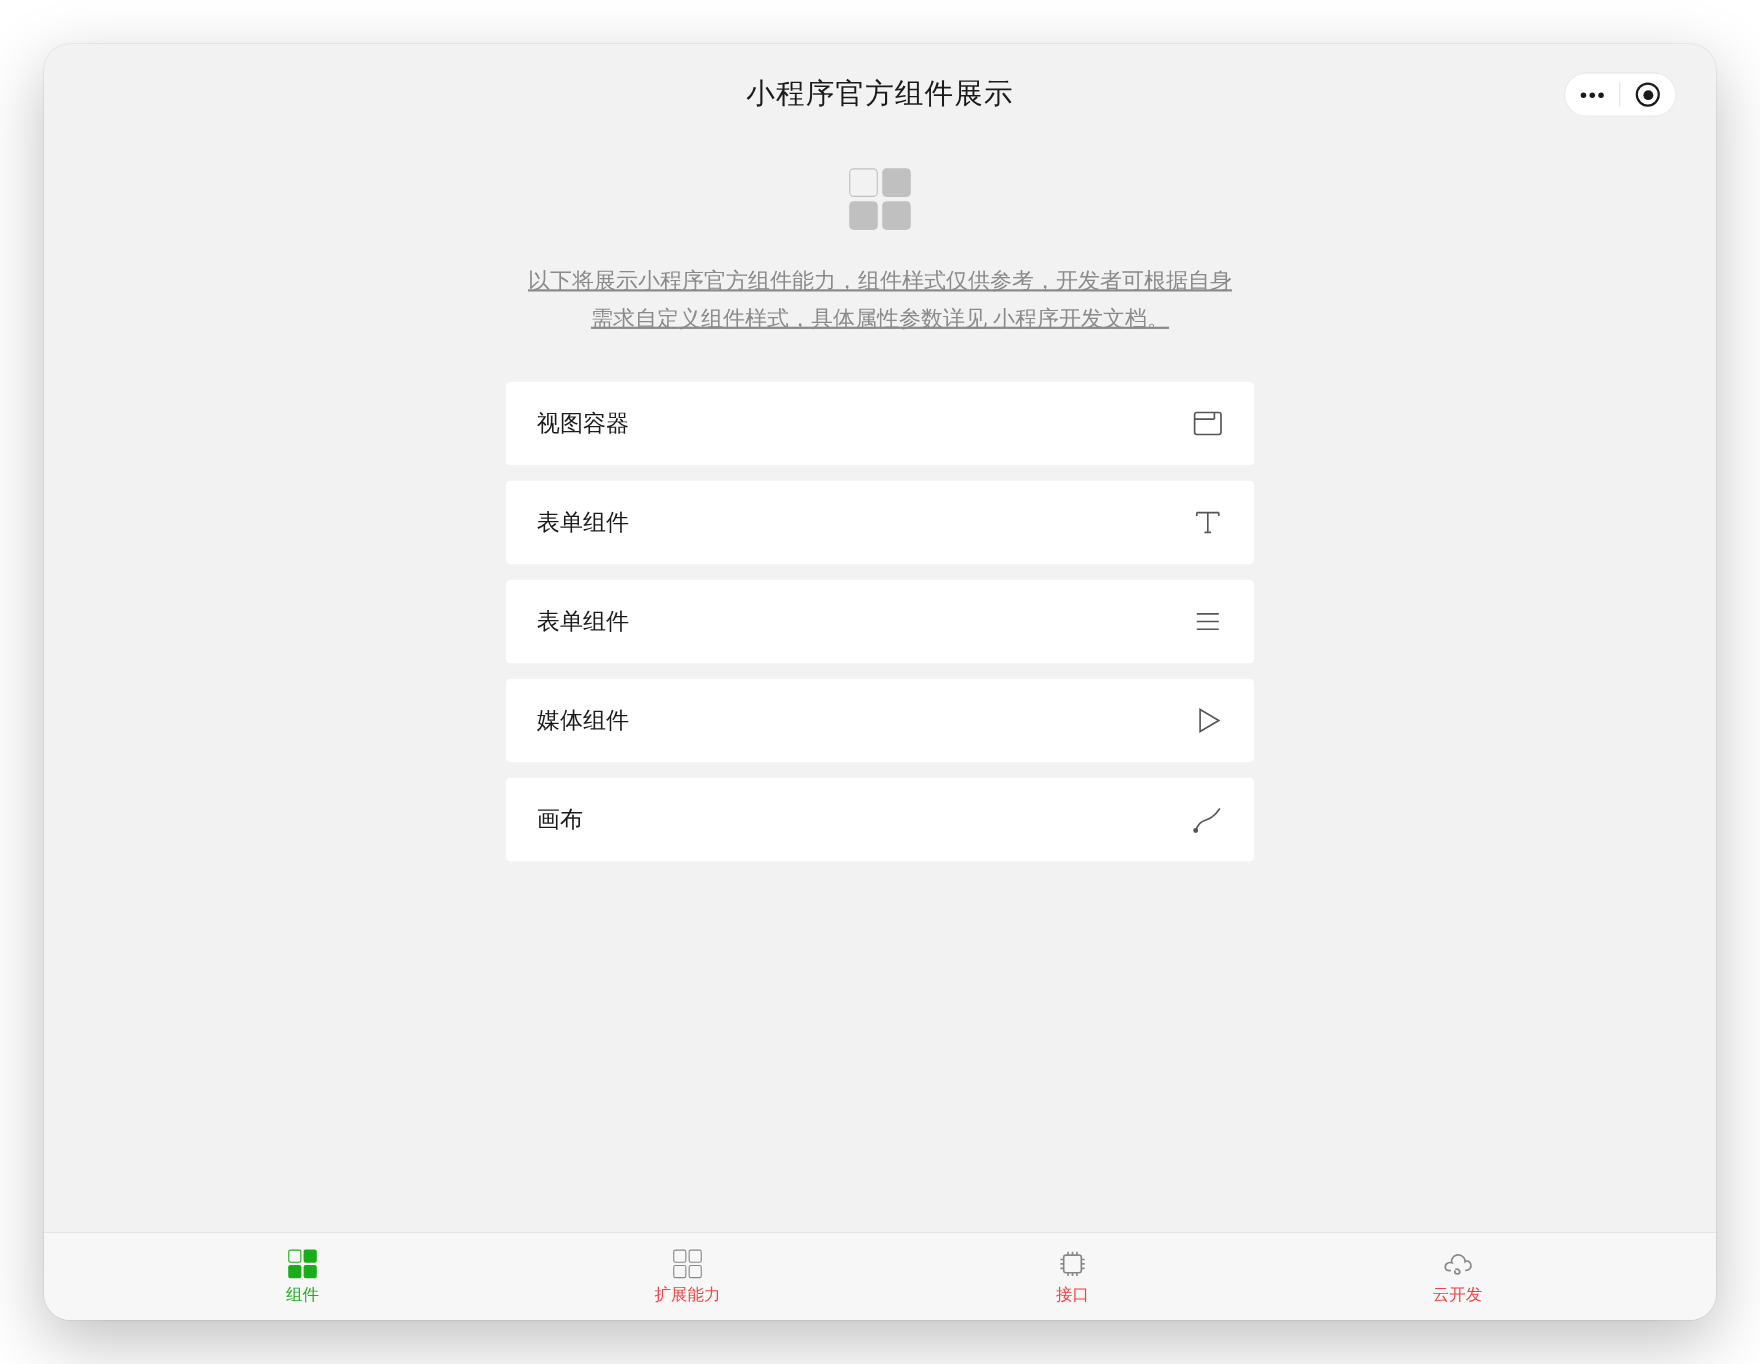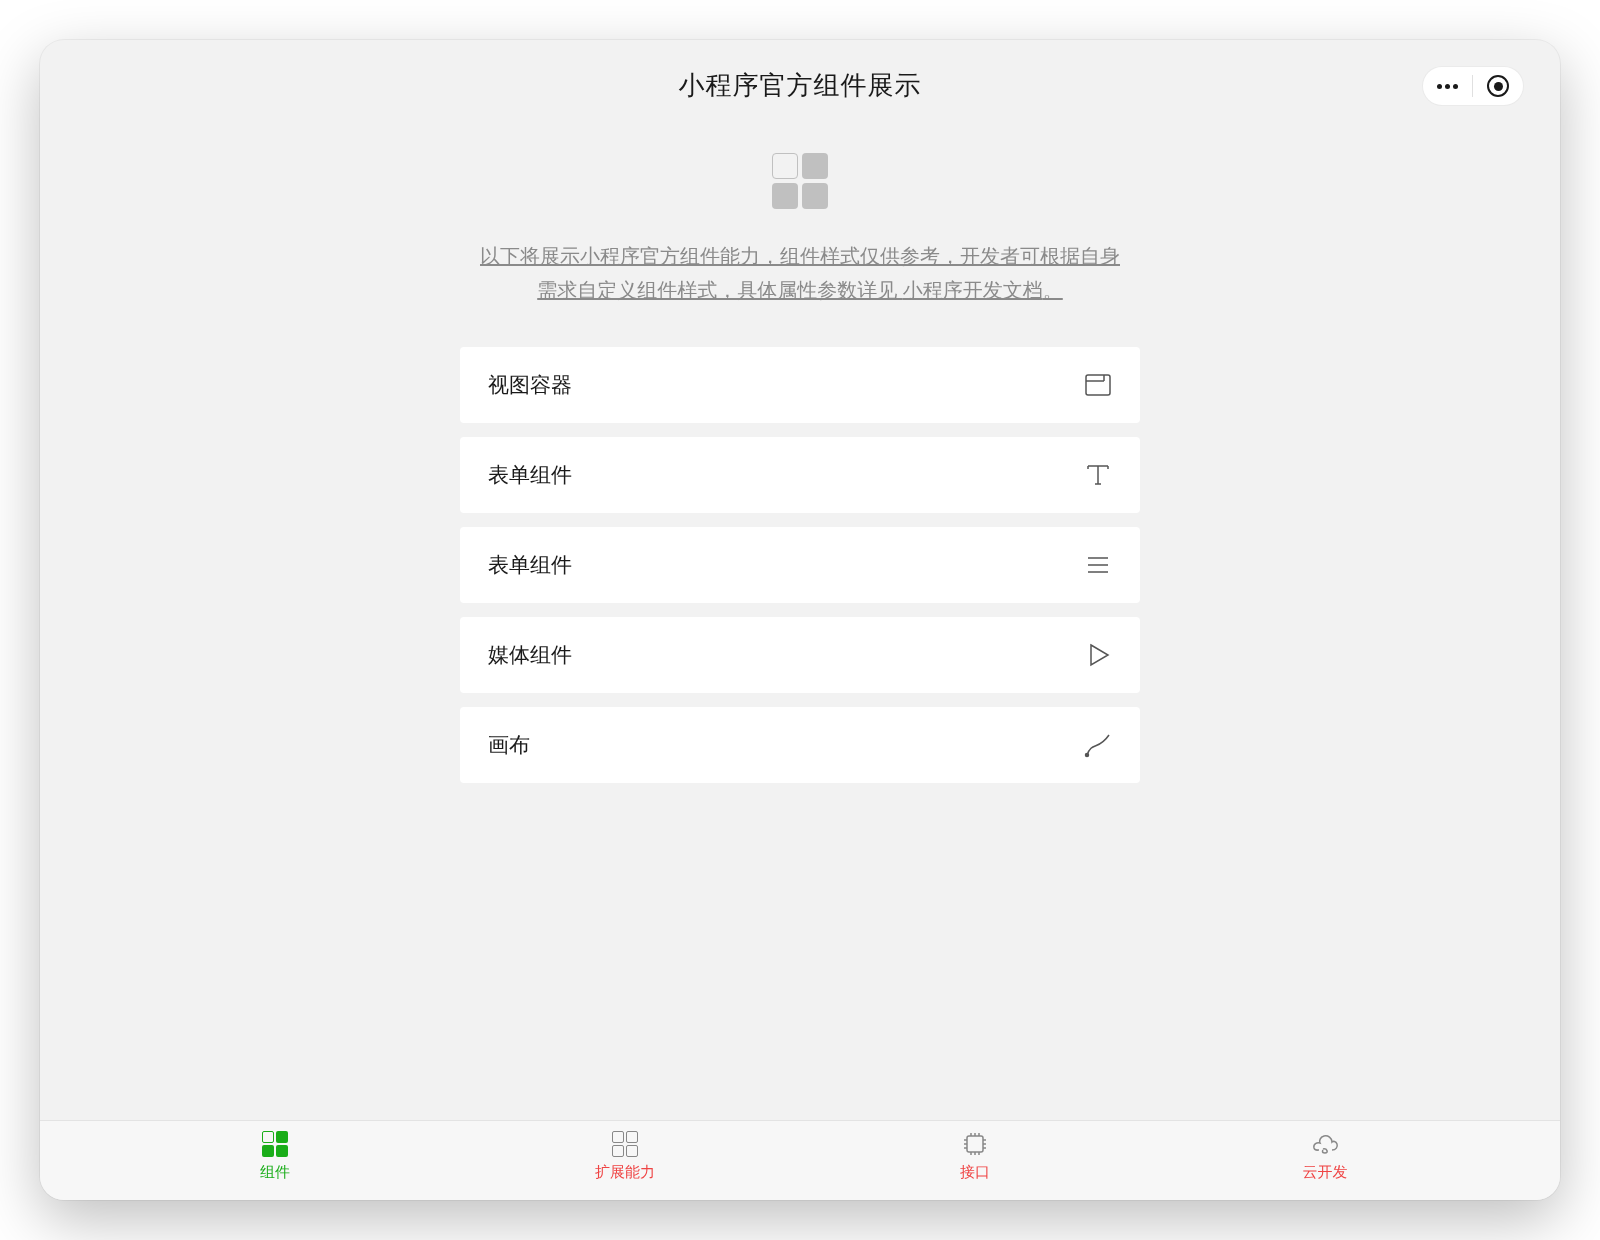--- a/index.html
+++ b/index.html
@@ -155,20 +155,21 @@
     .list-item-icon svg {
       width: 28px;
       height: 28px;
     }
     .tabbar {
       height: 80px;
       background: #f7f7f7;
       border-top: 1px solid rgba(0,0,0,0.08);
       display: flex;
       justify-content: space-around;
+      align-items: center;
       padding: 8px 60px;
     }
     .tab-item {
       display: flex;
       flex-direction: column;
       align-items: center;
       gap: 4px;
       cursor: pointer;
       color: #ef4444;
       min-width: 80px;

